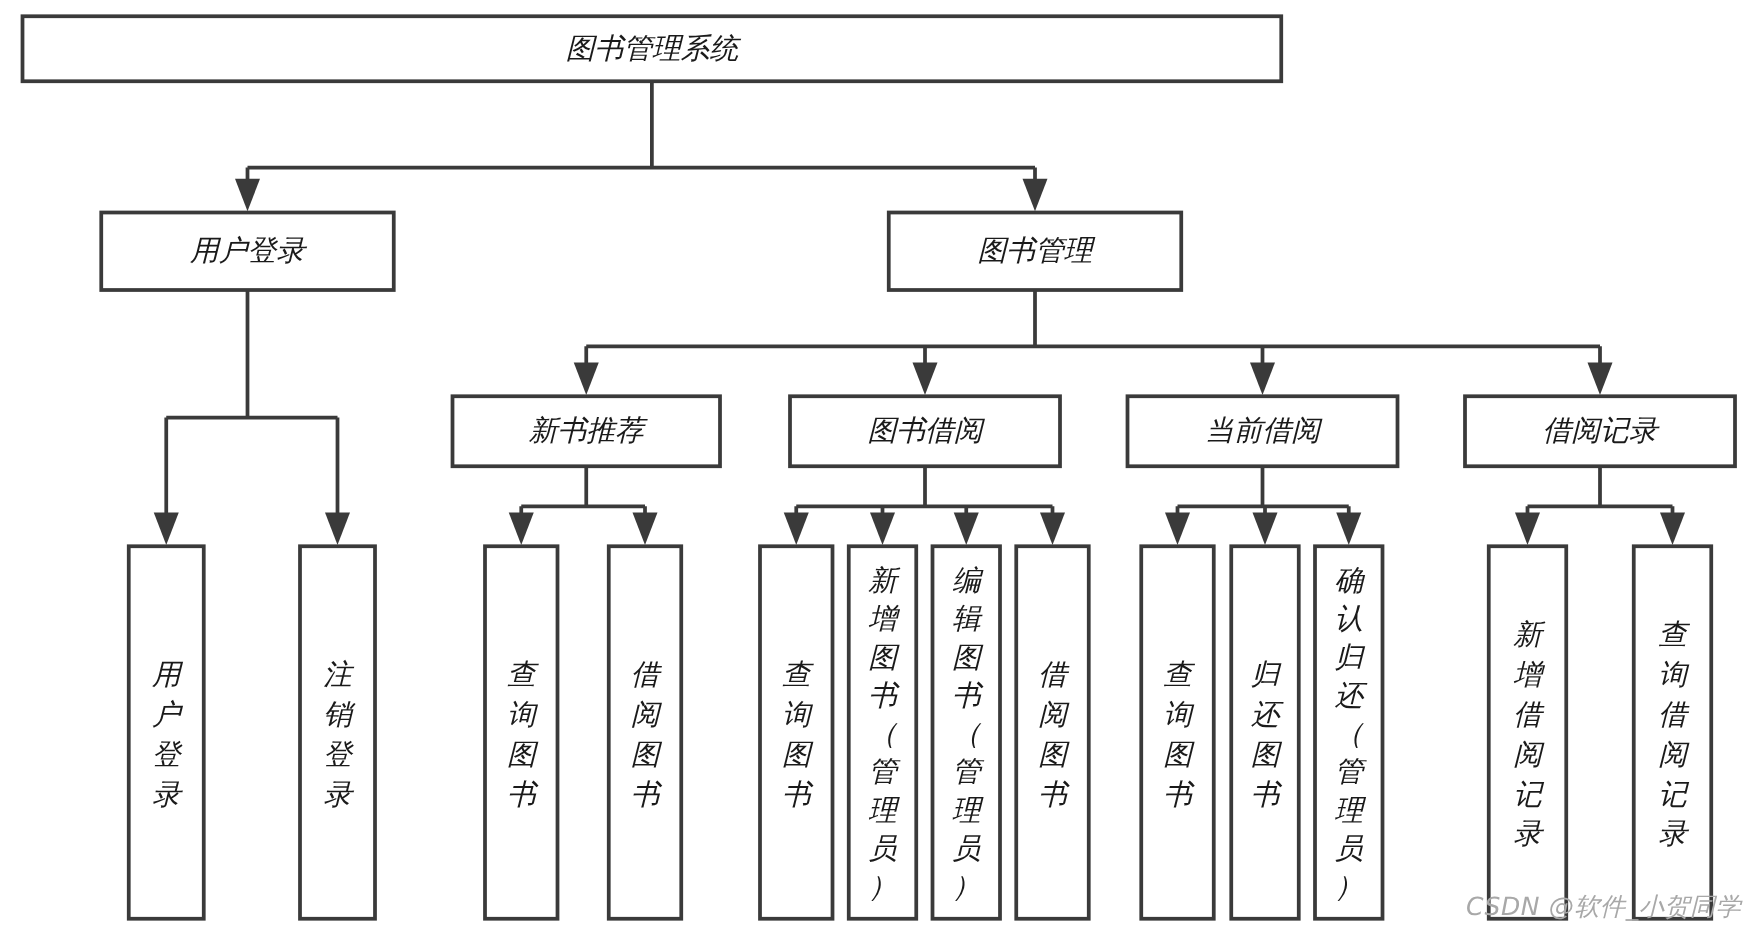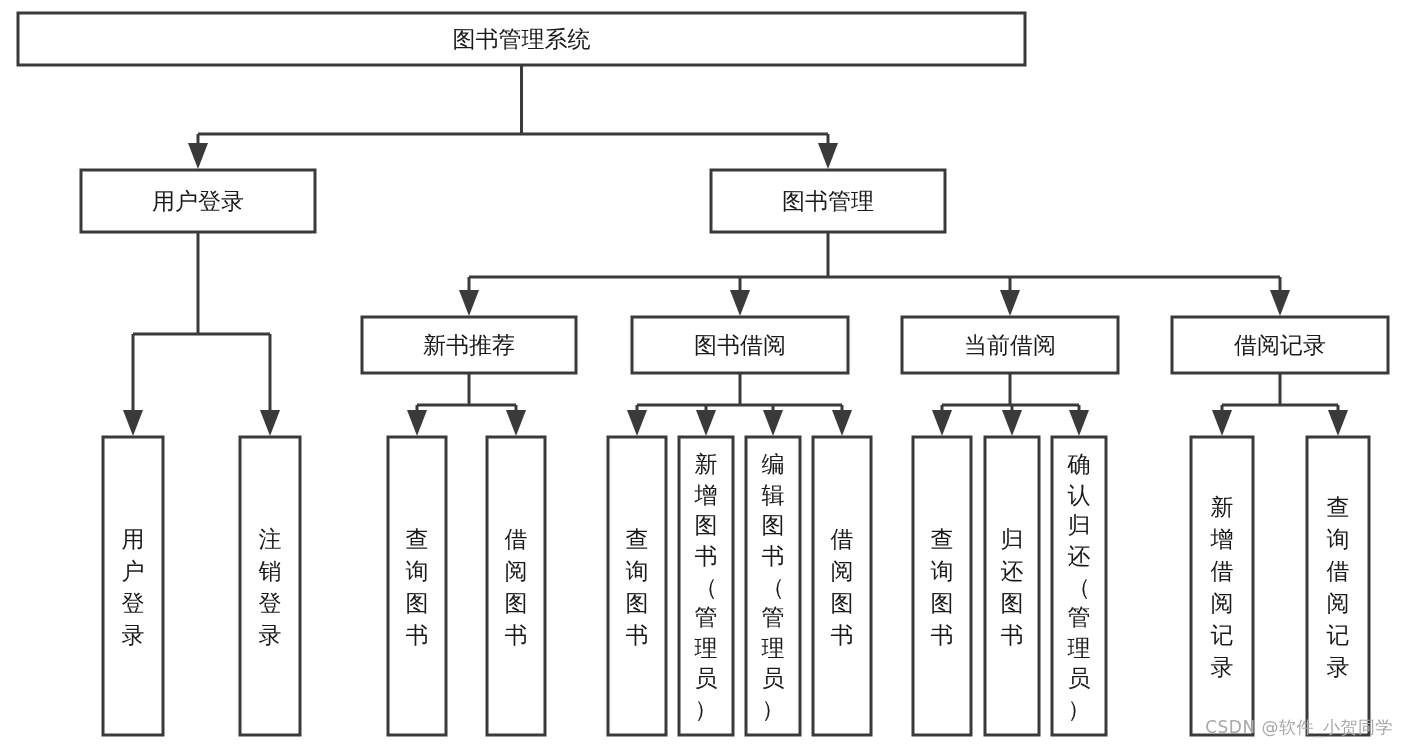--- a/index.html
+++ b/index.html
@@ -12,20 +12,21 @@
     width: 1405px;
     height: 747px;
     font-family: "DejaVu Sans", "Liberation Sans", sans-serif;
     overflow: hidden;
     position: relative;
   }
   #diagram-root {
     position: relative;
     width: 1405px;
     height: 747px;
+    font-style: italic;
   }
   svg#tree-svg {
     position: absolute;
     left: 0;
     top: 0;
     width: 1405px;
     height: 747px;
     display: block;
   }
   .node-box {
@@ -54,21 +55,21 @@
     font-family: "DejaVu Sans", "Liberation Sans", sans-serif;
     font-size: 23px;
     fill: #1a1a1a;
     text-anchor: middle;
   }
   .watermark {
     position: absolute;
     right: 12px;
     bottom: 8px;
     font-family: "DejaVu Sans", "Liberation Sans", sans-serif;
-    font-size: 17px;
+    font-size: 20px;
     color: #a8a8a8;
     letter-spacing: 0.5px;
     white-space: nowrap;
     user-select: none;
   }
 </style>
 </head>
 <body>
 
 <div id="diagram-root">

